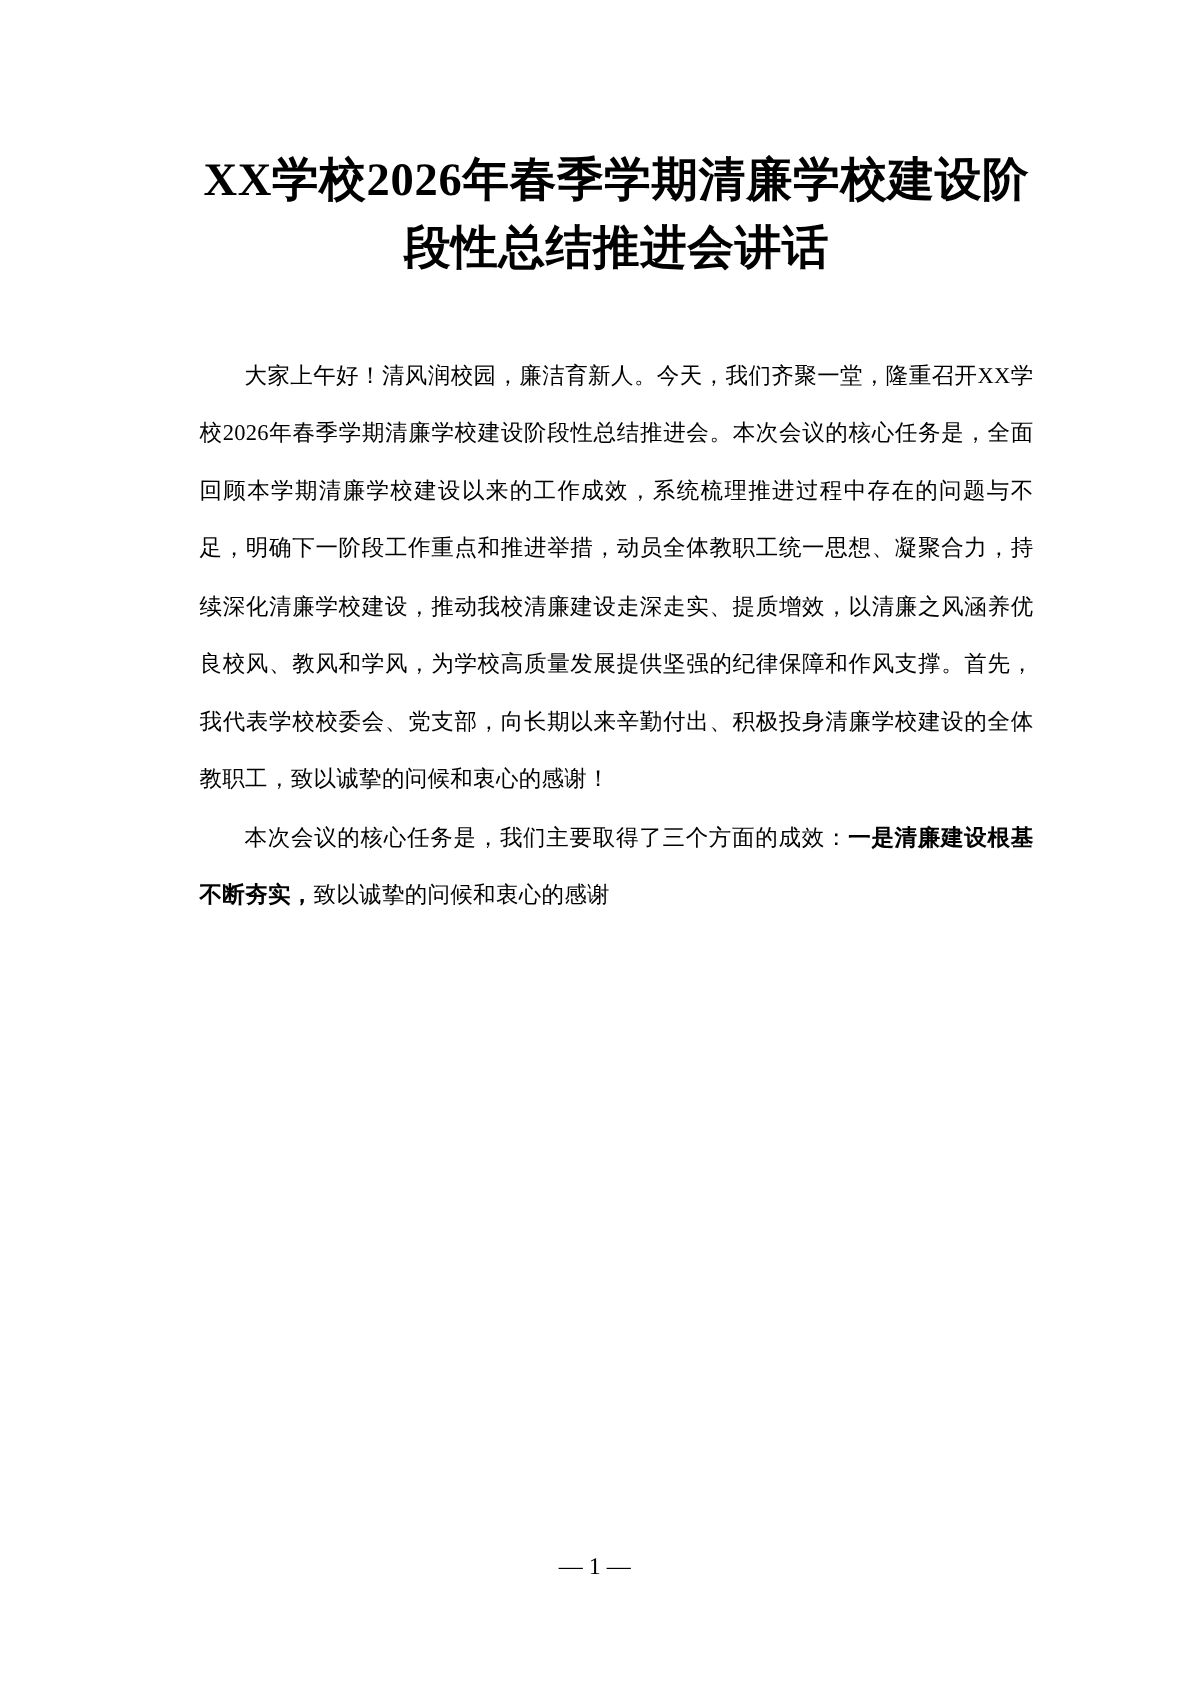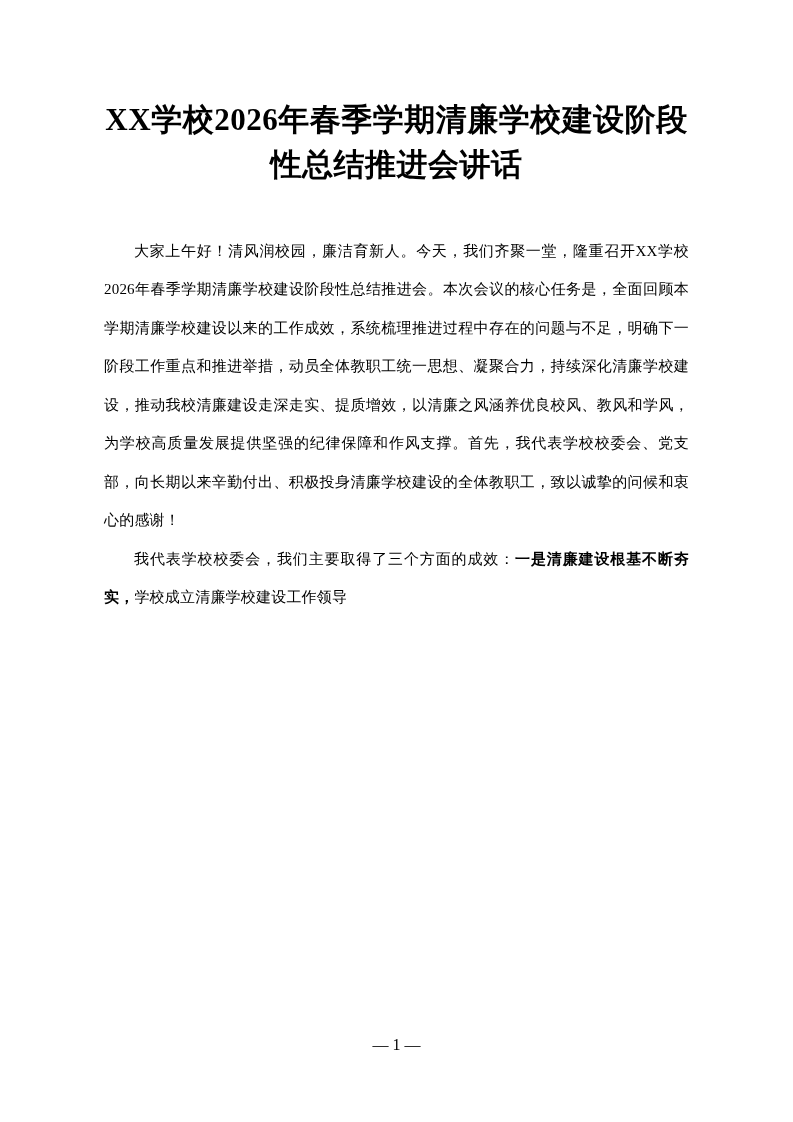--- a/index.html
+++ b/index.html
@@ -9,20 +9,21 @@
   }
   .page {
     position: relative;
     width: 793px;
     height: 1122px;
     background: #ffffff;
     color: #000000;
     font-family: "Liberation Serif", "DejaVu Serif", serif;
     overflow: hidden;
     box-sizing: border-box;
+    padding-left: 29px;
   }
   .content {
     box-sizing: border-box;
     padding: 98px 104px 0 104px;
   }
   .doc-title {
     font-size: 31px;
     font-weight: bold;
     text-align: center;
     line-height: 1.45;
@@ -62,18 +63,18 @@
 </head>
 <body>
 
 <div class="page">
   <div class="content">
     <h1 class="doc-title">XX学校2026年春季学期清廉学校建设阶段性总结推进会讲话</h1>
 
 
     <div>
         <p class="para indent"><span>大家上午好！清风润校园，廉洁育新人。今天，我们齐聚一堂，隆重召开XX学校2026年春季学期清廉学校建设阶段性总结推进会。本次会议的核心任务是，全面回顾本学期清廉学校建设以来的工作成效，系统梳理推进过程中存在的问题与不足，明确下一阶段工作重点和推进举措，动员全体教职工统一思想、凝聚合力，持续深化清廉学校建设，推动我校清廉建设走深走实、提质增效，以清廉之风涵养优良校风、教风和学风，为学校高质量发展提供坚强的纪律保障和作风支撑。首先，我代表学校校委会、党支部，向长期以来辛勤付出、积极投身清廉学校建设的全体教职工，致以诚挚的问候和衷心的感谢！</span></p>
-        <p class="para indent"><span>我代表学校校委会，我们主要取得了三个方面的成效：</span><span class="bold">一是清廉建设根基不断夯实，</span><span>学校成立清廉学校建设工作领导</span></p>
+        <p class="para indent"><span>本次会议的核心任务是，我们主要取得了三个方面的成效：</span><span class="bold">一是清廉建设根基不断夯实，</span><span>致以诚挚的问候和衷心的感谢</span></p>
       </div>
   </div>
 
   <div class="page-footer">— 1 —</div>
 </div>
 
 </body></html>

